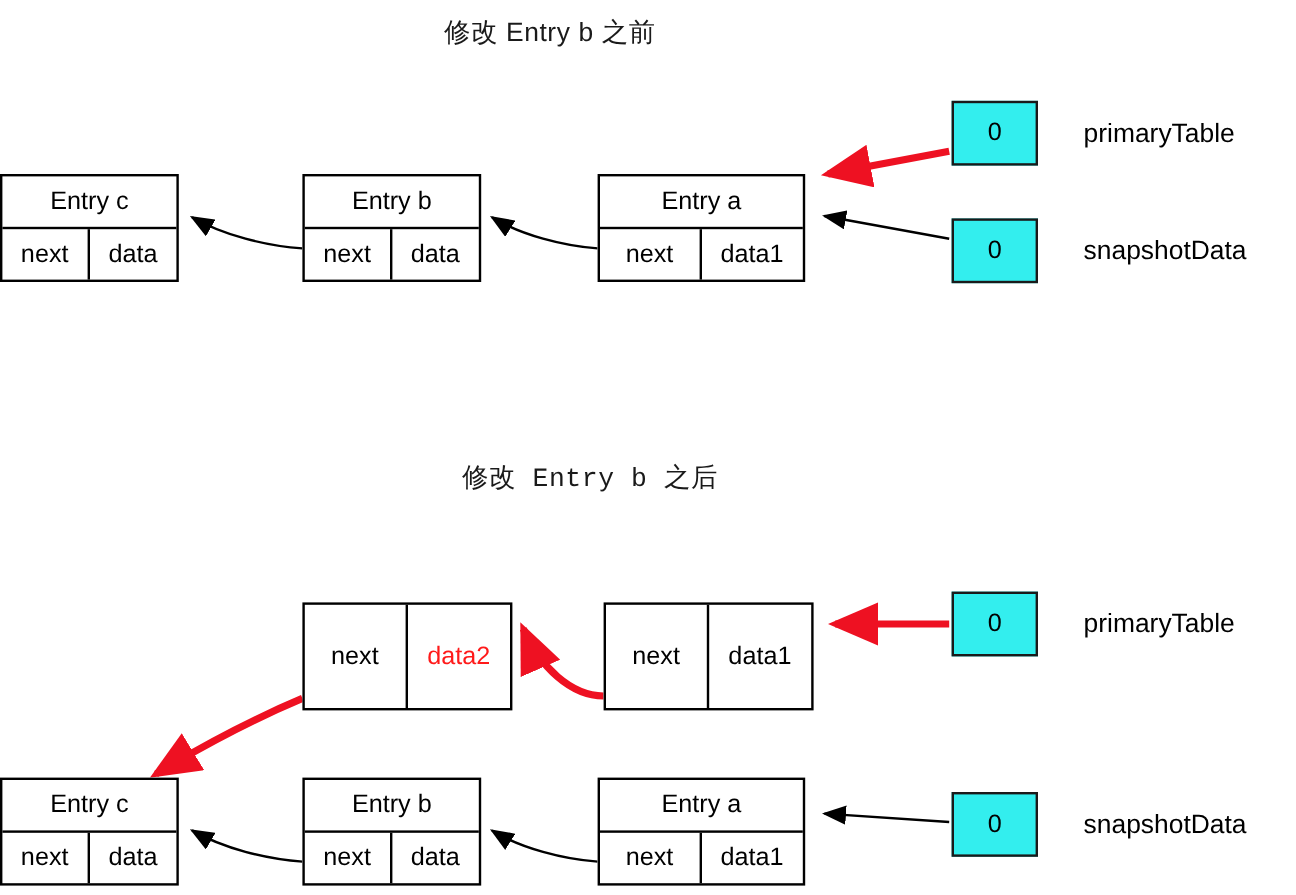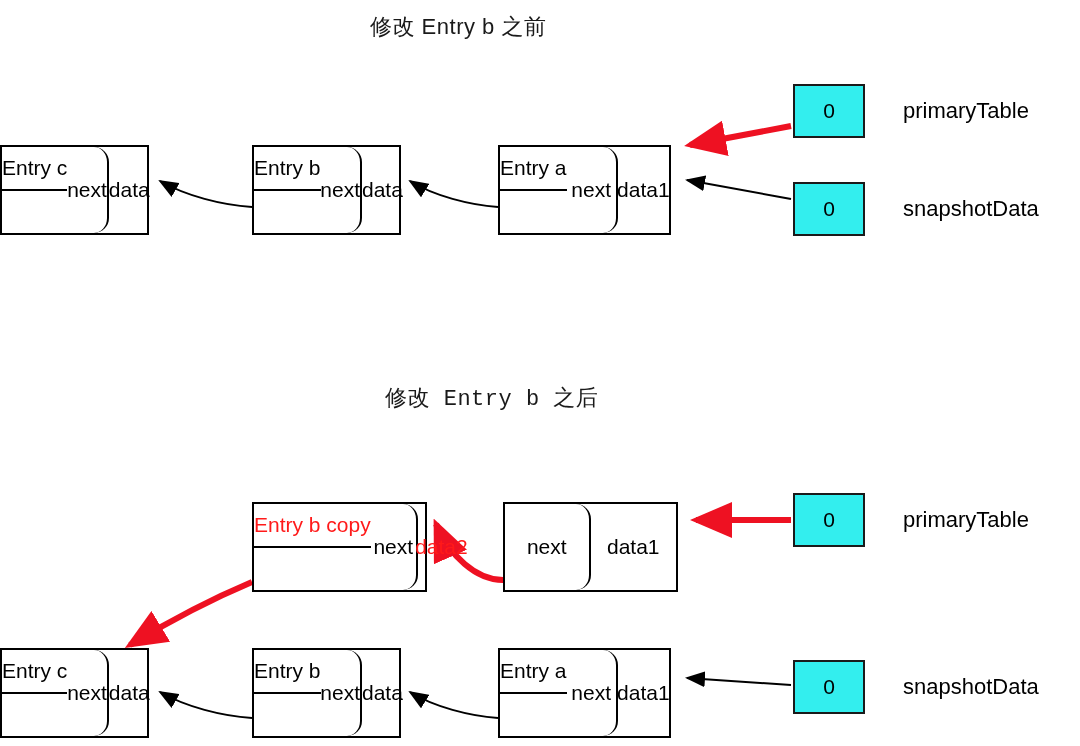--- a/index.html
+++ b/index.html
@@ -30,20 +30,21 @@
     white-space: nowrap;
     letter-spacing: 0.5px;
   }
   
   .node {
     position: absolute;
     box-sizing: border-box;
     border: 2px solid #000000;
     background: #ffffff;
     display: flex;
+    flex-direction: column;
   }
   .node-title {
     box-sizing: border-box;
     height: 44px;
     border-bottom: 2px solid #000000;
     display: flex;
     align-items: center;
     justify-content: center;
     font-size: 21px;
     white-space: nowrap;
@@ -54,21 +55,20 @@
     display: flex;
     flex-direction: row;
   }
   .cell {
     box-sizing: border-box;
     display: flex;
     align-items: center;
     justify-content: center;
     font-size: 21px;
     white-space: nowrap;
-    border-radius: 15px;
   }
   .cell-next {
     width: 50%;
     border-right: 2px solid #000000;
   }
   .cell-data {
     width: 50%;
   }
   .red-text { color: #ff1a1a; }
   .black-text { color: #000000; }
@@ -186,21 +186,20 @@
 
   <div class="ptr-box" style="left:793px; top:84px;">0</div>
   <div class="ptr-label" style="left:903px; top:98px;">primaryTable</div>
 
   <div class="ptr-box" style="left:793px; top:182px;">0</div>
   <div class="ptr-label" style="left:903px; top:196px;">snapshotData</div>
 
   <div class="section-title" style="left:385px; top:389px;font-family:Liberation Mono, monospace;">修改 Entry b 之后</div>
 
   <div class="node" style="left:252px; top:502px; width:175px; height:90px;">
-    <div class="node-title red-text">Entry b copy</div>
     <div class="node-body">
       <div class="cell cell-next black-text">next</div>
       <div class="cell cell-data red-text">data2</div>
     </div>
   </div>
 
   <div class="node" style="left:503px; top:502px; width:175px; height:90px;">
     <div class="node-body">
       <div class="cell cell-next black-text">next</div>
       <div class="cell cell-data black-text">data1</div>

